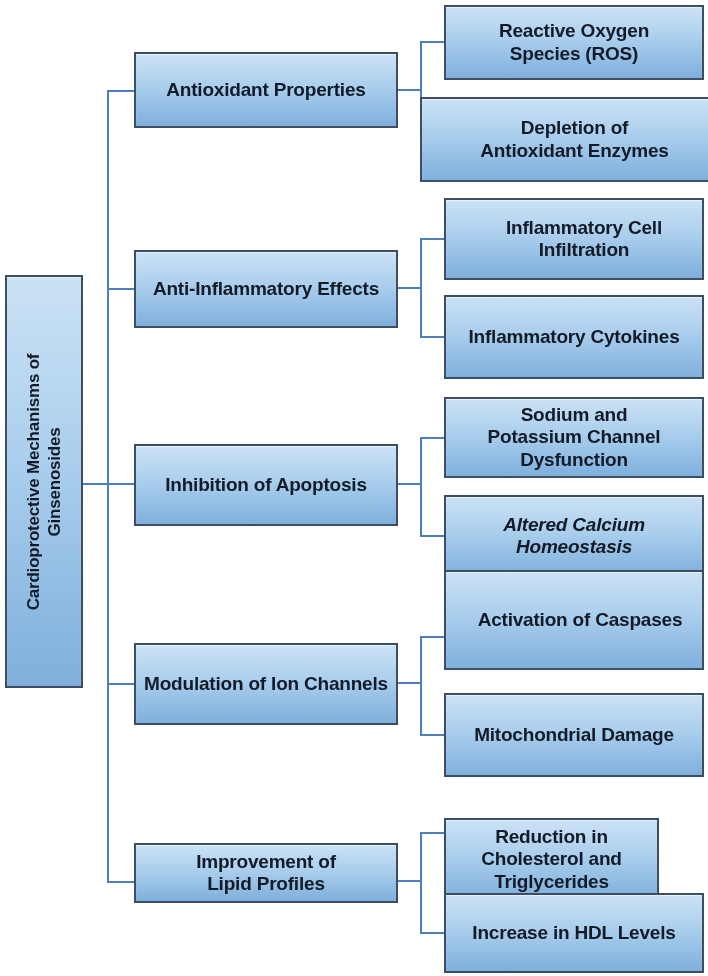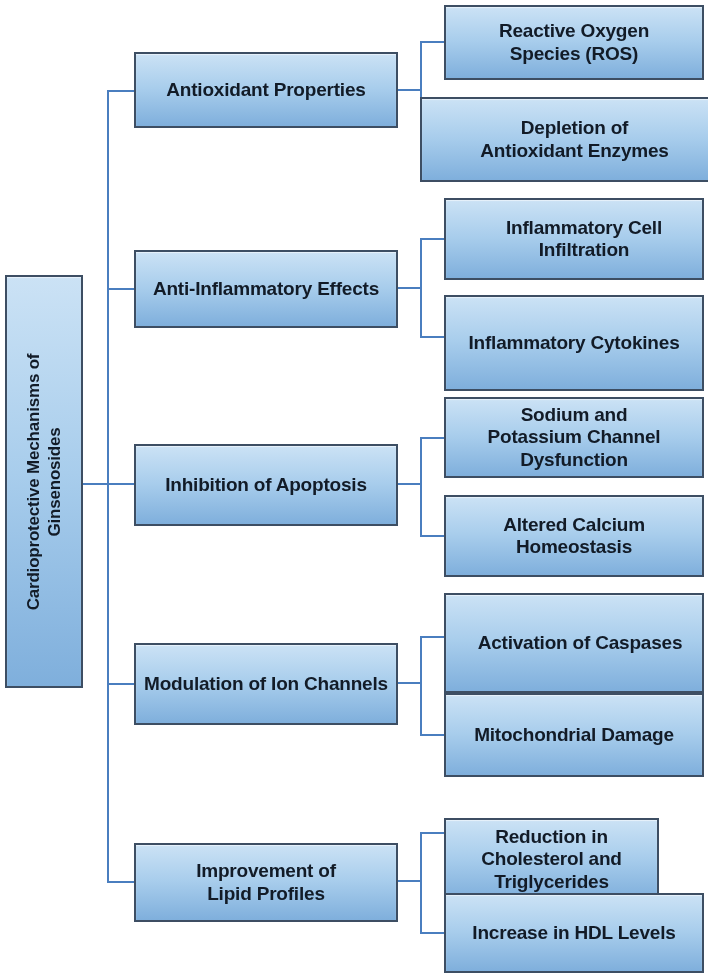--- a/index.html
+++ b/index.html
@@ -98,43 +98,43 @@
   </div>
   <div class="node n-m2" style="left:134px;top:250px;width:264px;height:78px;">
     <span class="label">Anti-Inflammatory Effects</span>
   </div>
   <div class="node n-m3" style="left:134px;top:444px;width:264px;height:82px;">
     <span class="label">Inhibition of Apoptosis</span>
   </div>
   <div class="node n-m4" style="left:134px;top:643px;width:264px;height:82px;">
     <span class="label">Modulation of Ion Channels</span>
   </div>
-  <div class="node n-m5" style="left:134px;top:843px;width:264px;height:79px;justify-content:center;">
+  <div class="node n-m5" style="left:134px;top:843px;width:264px;height:60px;justify-content:center;">
     <span class="label">Improvement of Lipid Profiles</span>
   </div>
 
   <div class="node n-r1" style="left:444px;top:5px;width:260px;height:75px;">
     <span class="label">Reactive Oxygen Species (ROS)</span>
   </div>
   <div class="node n-r2" style="left:420px;top:97px;width:309px;height:85px;">
     <span class="label">Depletion of Antioxidant Enzymes</span>
   </div>
   <div class="node n-r3" style="left:444px;top:198px;width:260px;height:82px;padding-left:20px;">
     <span class="label">Inflammatory Cell Infiltration</span>
   </div>
-  <div class="node n-r4" style="left:444px;top:295px;width:260px;height:96px;">
+  <div class="node n-r4" style="left:444px;top:295px;width:260px;height:84px;">
     <span class="label">Inflammatory Cytokines</span>
   </div>
   <div class="node n-r5" style="left:444px;top:397px;width:260px;height:81px;">
     <span class="label">Sodium and Potassium Channel Dysfunction</span>
   </div>
-  <div class="node n-r6" style="left:444px;top:495px;width:260px;height:82px;">
+  <div class="node n-r6" style="left:444px;top:495px;width:260px;height:82px;font-style:italic;">
     <span class="label">Altered Calcium Homeostasis</span>
   </div>
-  <div class="node n-r7" style="left:444px;top:593px;width:260px;height:100px;padding-left:12px;">
+  <div class="node n-r7" style="left:444px;top:570px;width:260px;height:100px;padding-left:12px;">
     <span class="label">Activation of Caspases</span>
   </div>
   <div class="node n-r8" style="left:444px;top:693px;width:260px;height:84px;">
     <span class="label">Mitochondrial Damage</span>
   </div>
   <div class="node n-r9" style="left:444px;top:818px;width:215px;height:83px;">
     <span class="label">Reduction in Cholesterol and Triglycerides</span>
   </div>
   <div class="node n-r10" style="left:444px;top:893px;width:260px;height:80px;">
     <span class="label">Increase in HDL Levels</span>

